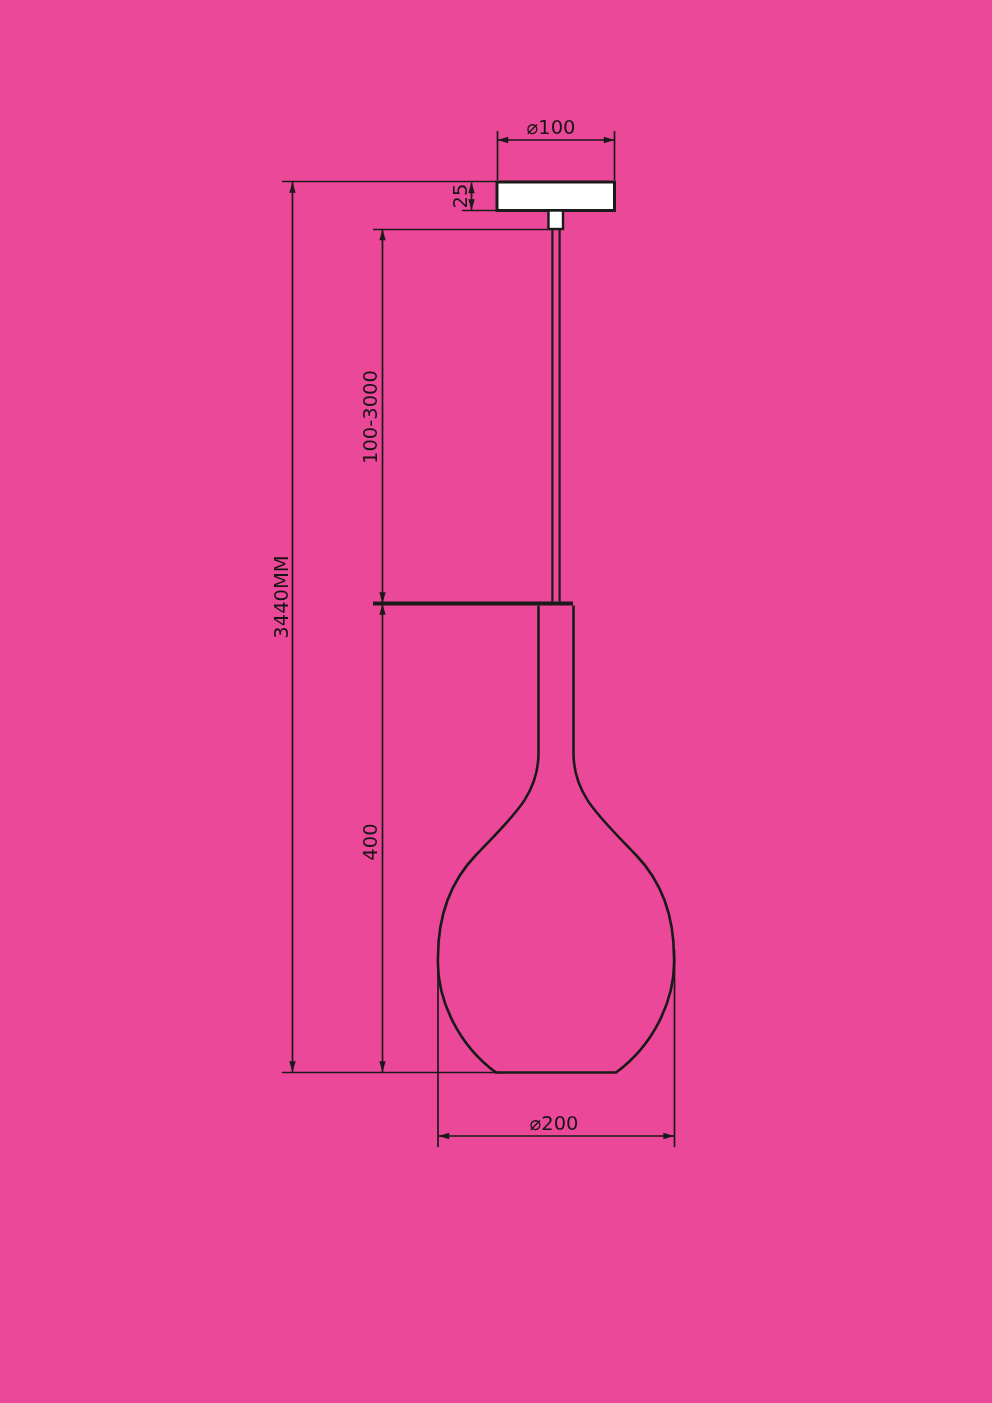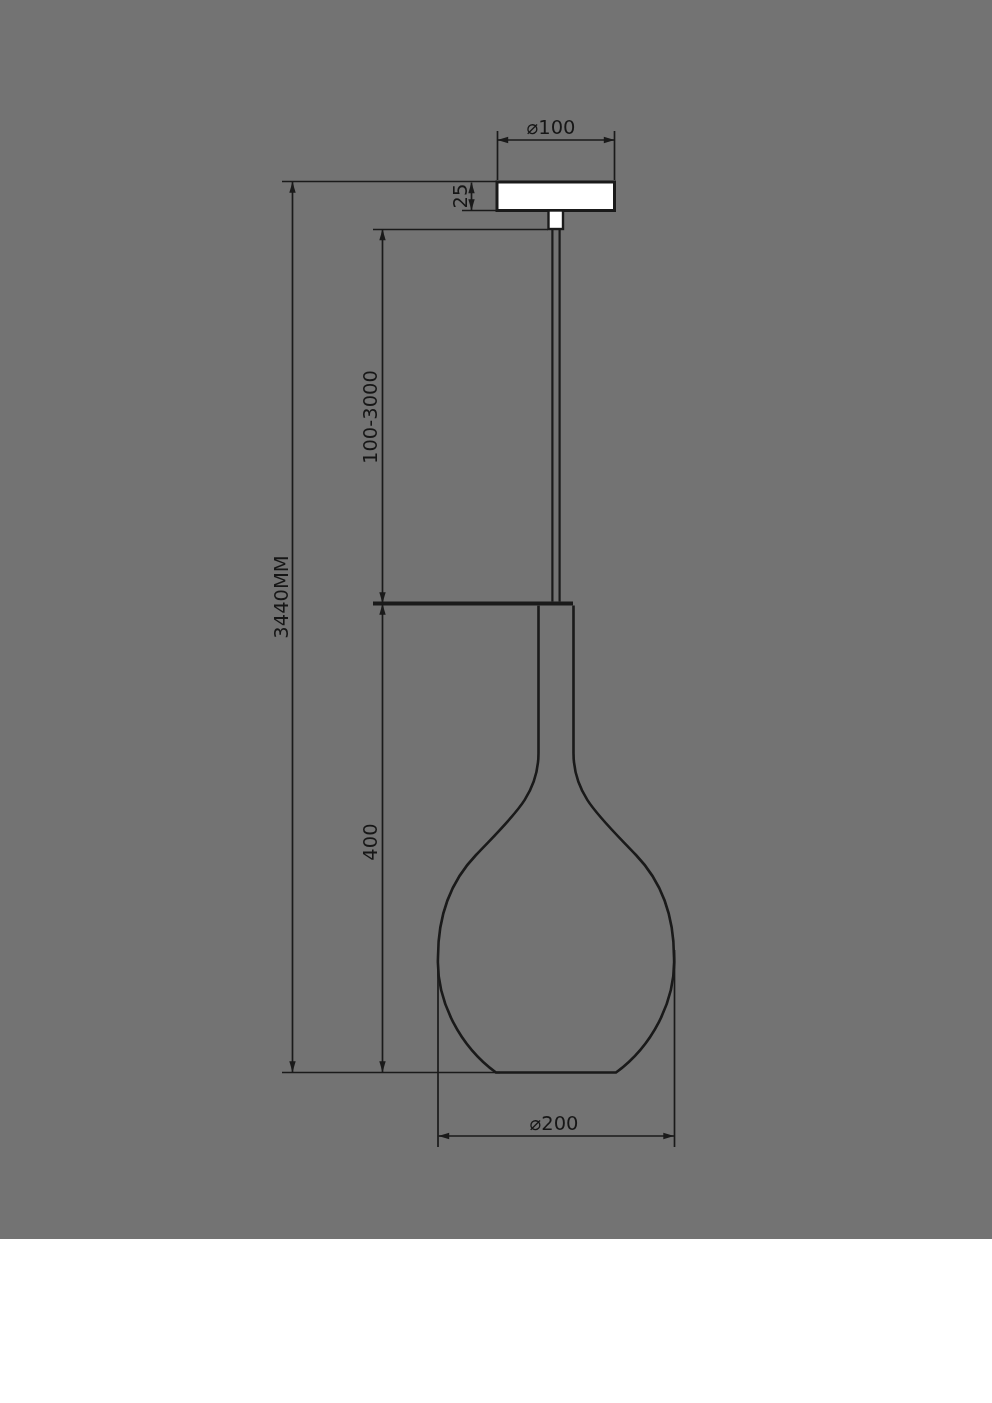--- a/index.html
+++ b/index.html
@@ -3,22 +3,22 @@
 <meta charset="utf-8">
 <style>
   html, body {
     margin: 0;
     padding: 0;
     background: #ffffff;
   }
   .sheet {
     position: relative;
     width: 992px;
-    height: 1239px;
-    background: #737373;
+    height: 1403px;
+    background: #ec4899;
     overflow: hidden;
   }
   svg {
     display: block;
   }
   .dim-text {
     font-family: "DejaVu Sans", "Liberation Sans", sans-serif;
     font-size: 19.5px;
     fill: #161616;
   }

